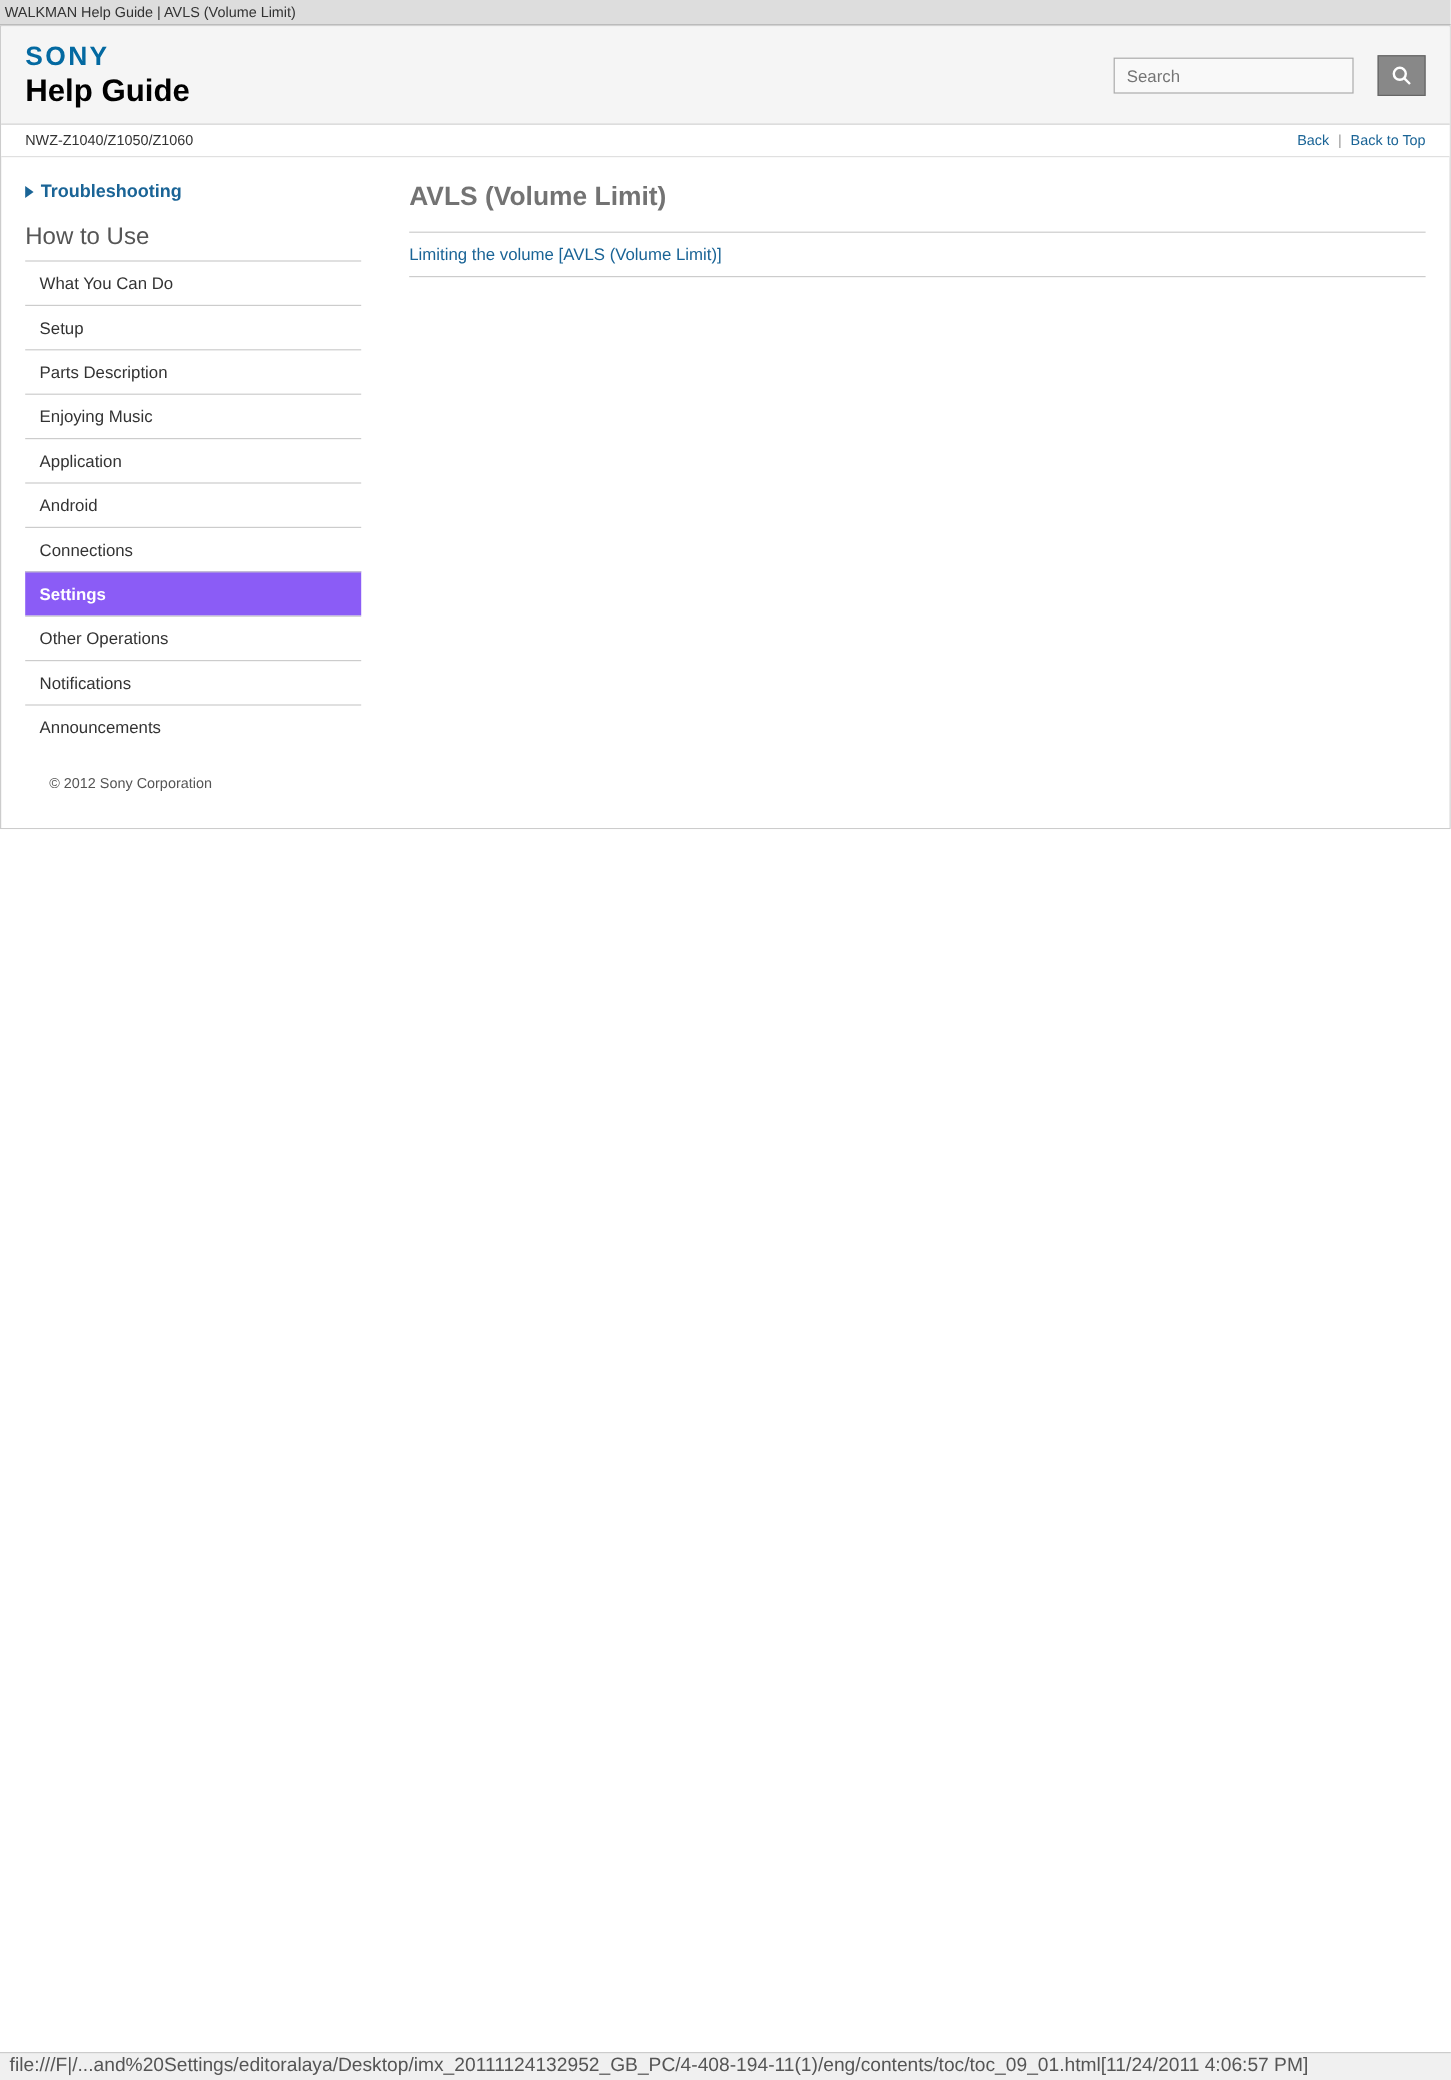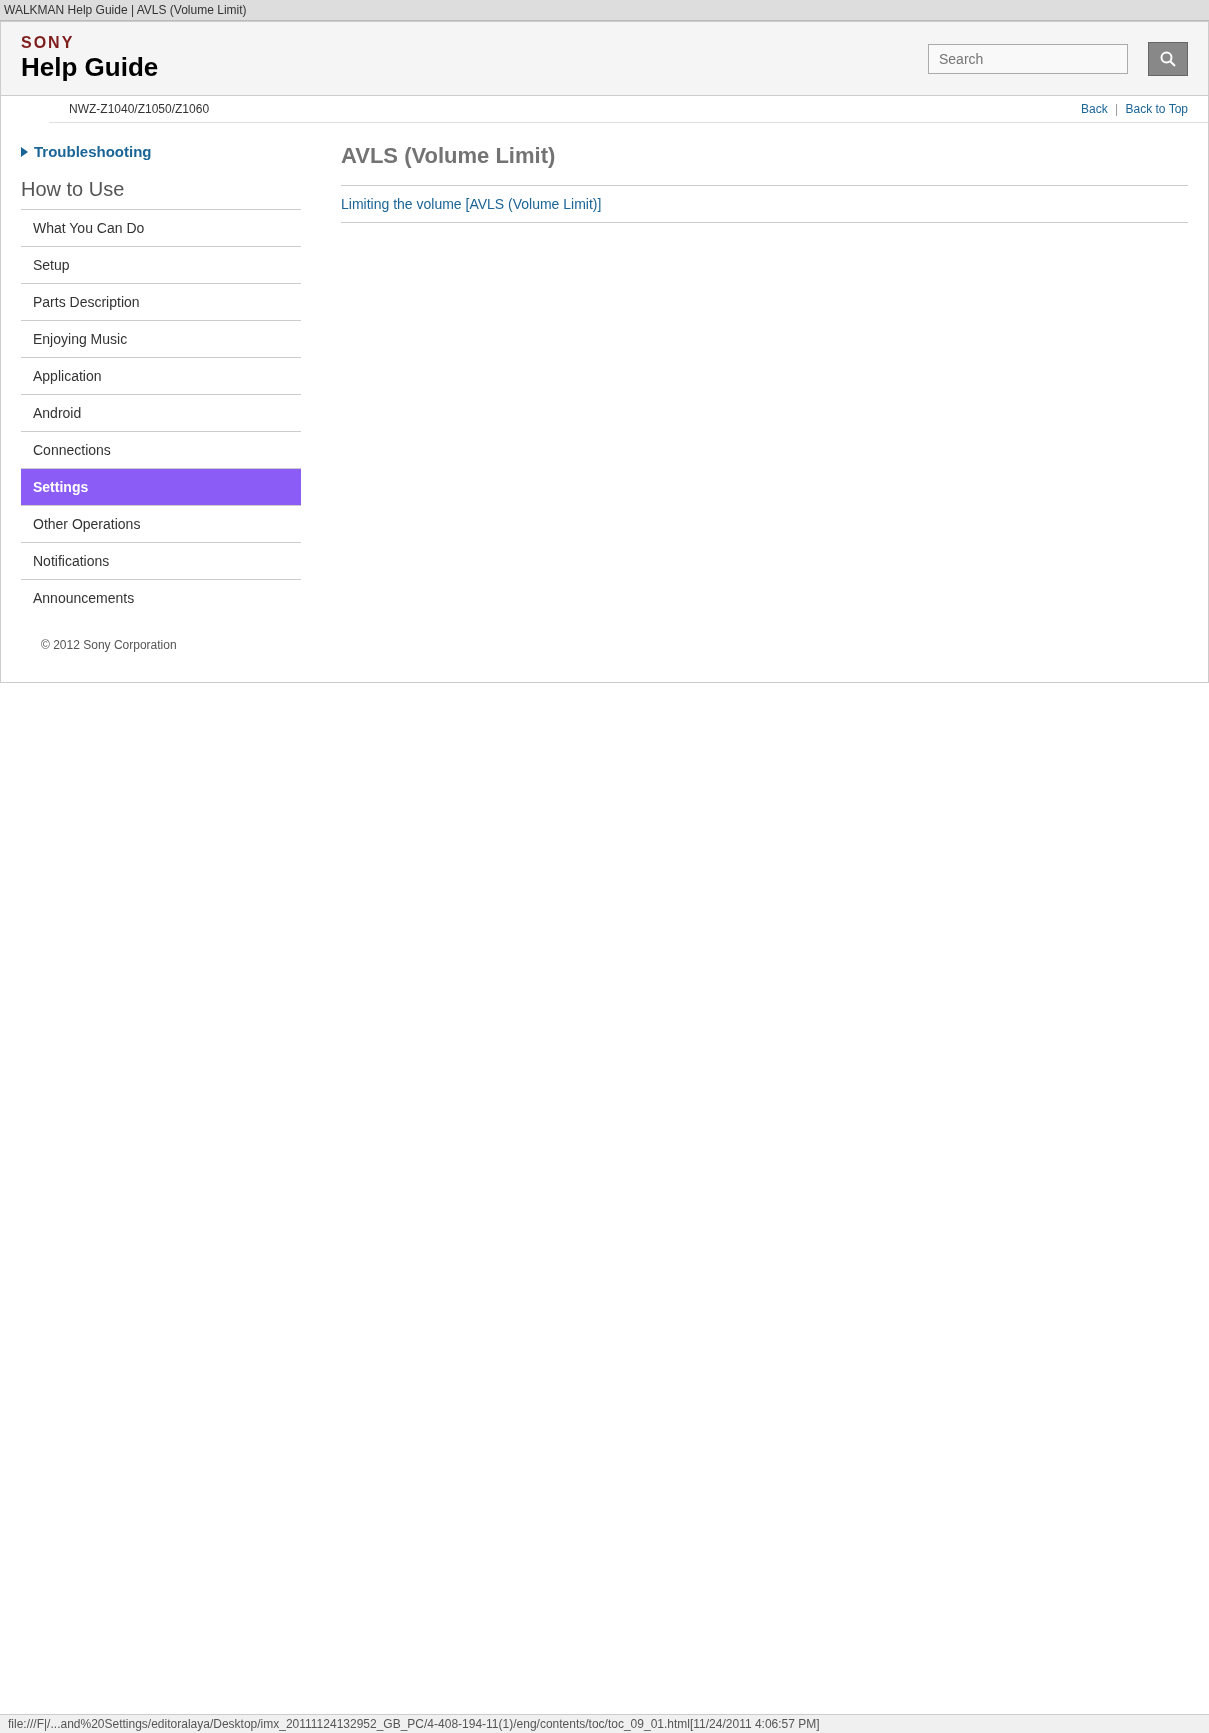--- a/index.html
+++ b/index.html
@@ -24,24 +24,24 @@
     #header {
       background: #f5f5f5;
       border-bottom: 1px solid #ccc;
       padding: 12px 20px;
       display: flex;
       align-items: center;
       justify-content: space-between;
     }
     #logo-area {}
     #logo-sony {
-      font-size: 16px;
+      font-size: 22px;
       font-weight: bold;
       font-family: Arial, sans-serif;
-      color: #7f1d1d;
+      color: #0369a1;
       letter-spacing: 2px;
     }
     #logo-help-guide {
       font-size: 26px;
       font-weight: bold;
       color: #000;
     }
     #search-area {
       display: flex;
       align-items: center;
@@ -72,21 +72,20 @@
     }
 
     
     #sub-header {
       padding: 6px 20px;
       display: flex;
       justify-content: space-between;
       align-items: center;
       border-bottom: 1px solid #e0e0e0;
       background: #fff;
-      margin-left: 48px;
     }
     #device-model { font-size: 12px; color: #333; }
     #nav-links { font-size: 12px; }
     #nav-links a { color: #1a6496; text-decoration: none; }
     #nav-separator { color: #999; margin: 0 4px; }
 
     
     #content-area {
       display: flex;
       padding: 20px;
@@ -177,21 +176,21 @@
 
     
     #status-bar {
       position: fixed;
       bottom: 0;
       left: 0;
       right: 0;
       background: #f0f0f0;
       border-top: 1px solid #ccc;
       padding: 2px 8px;
-      font-size: 12px;
+      font-size: 16px;
       color: #555;
     }
   </style>
 </head>
 <body>
 
 <div id="browser-title-bar">
   <span>WALKMAN Help Guide | AVLS (Volume Limit)</span>
 </div>
 

